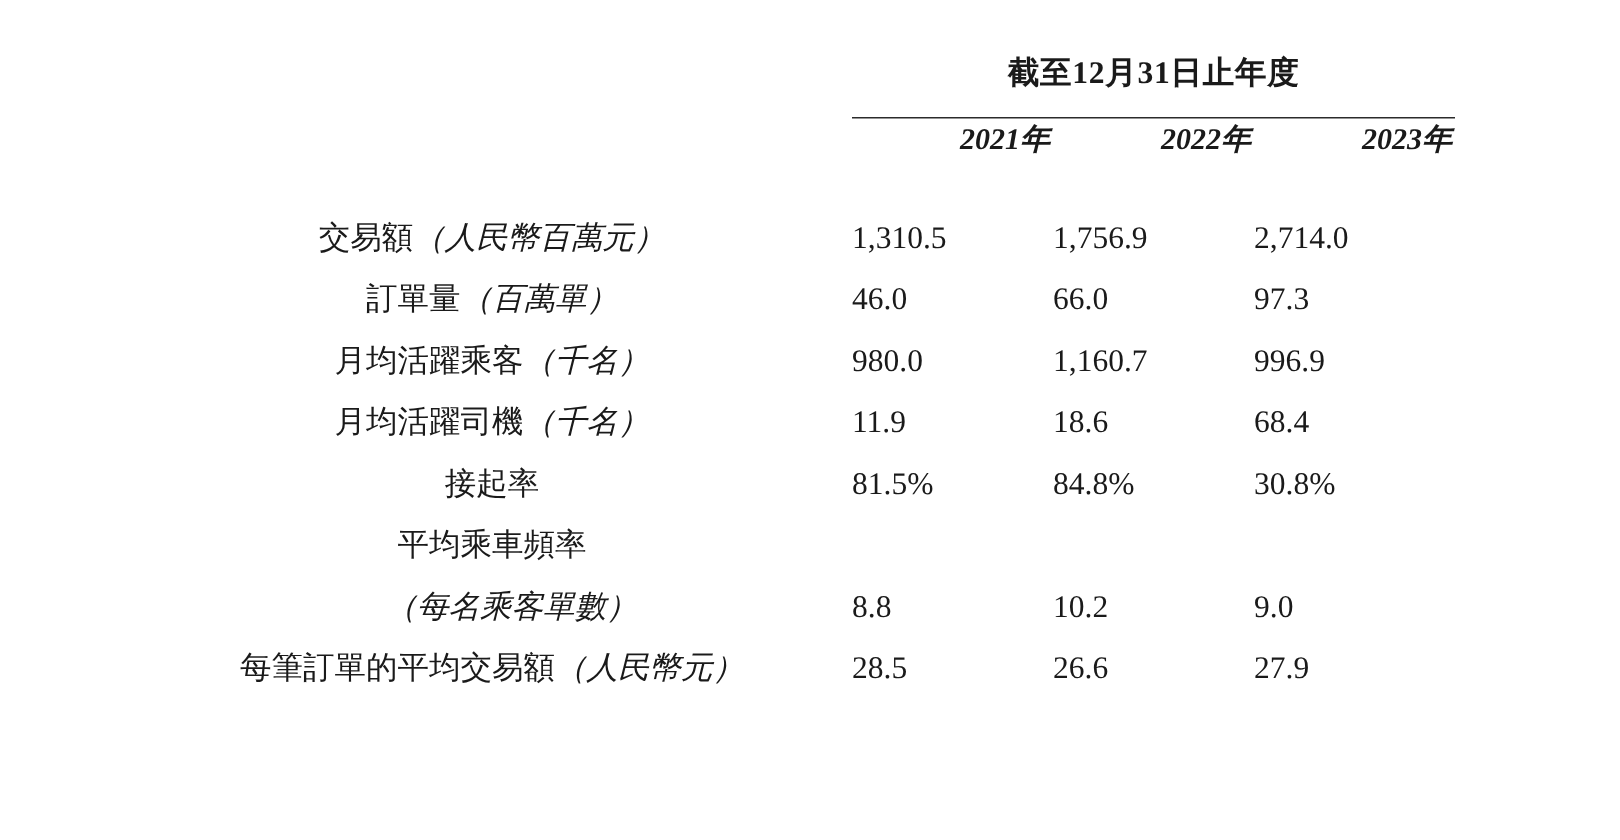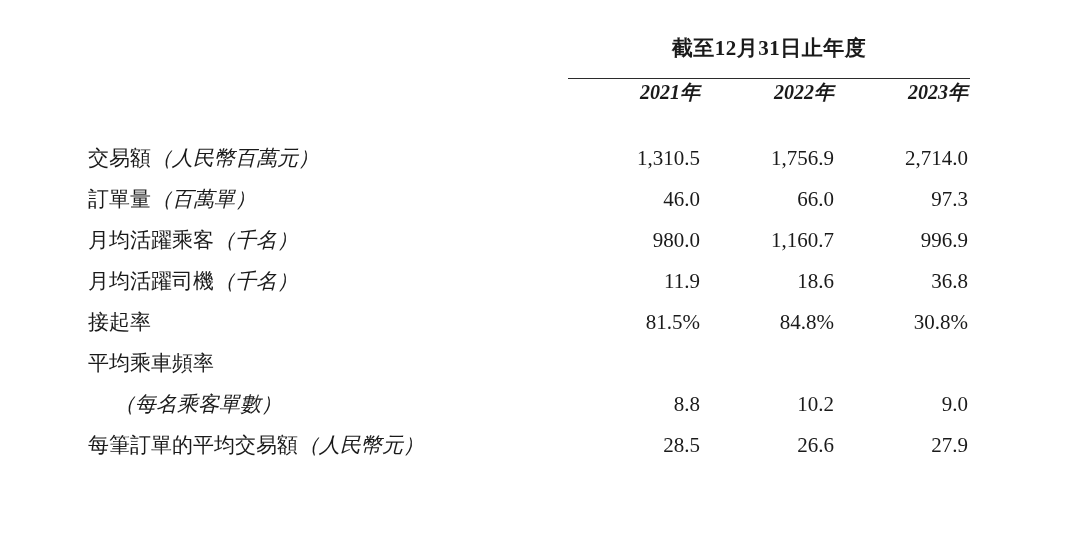--- a/index.html
+++ b/index.html
@@ -55,31 +55,30 @@
     width: 100%;
   }
   .spacer-row td { height: 22px; padding: 0; }
 
   tr.data-row td {
     padding: 6px 0 7px 0;
     font-size: 21px;
     vertical-align: baseline;
   }
   td.label {
-    text-align: left;
+    text-align: center;
     white-space: nowrap;
   }
   td.label .unit {
     font-style: italic;
   }
   td.label.indent {
     padding-left: 26px;
   }
   td.val {
-    text-align: right;
     padding-right: 2px !important;
     white-space: nowrap;
     font-family: "Liberation Serif", "DejaVu Serif", serif;
   }
 </style>
 </head>
 <body>
 
 <div class="sheet">
   <table class="metrics">
@@ -126,21 +125,21 @@
         <tr class="data-row">
           <td class="label"><span>月均活躍乘客</span><span class="unit">（千名）</span></td>
           <td class="val">980.0</td>
           <td class="val">1,160.7</td>
           <td class="val">996.9</td>
         </tr>
         <tr class="data-row">
           <td class="label"><span>月均活躍司機</span><span class="unit">（千名）</span></td>
           <td class="val">11.9</td>
           <td class="val">18.6</td>
-          <td class="val">36.8</td>
+          <td class="val">68.4</td>
         </tr>
         <tr class="data-row">
           <td class="label"><span>接起率</span><span class="unit"></span></td>
           <td class="val">81.5%</td>
           <td class="val">84.8%</td>
           <td class="val">30.8%</td>
         </tr>
         <tr class="data-row">
           <td class="label"><span>平均乘車頻率</span><span class="unit"></span></td>
           <td class="val"></td>

